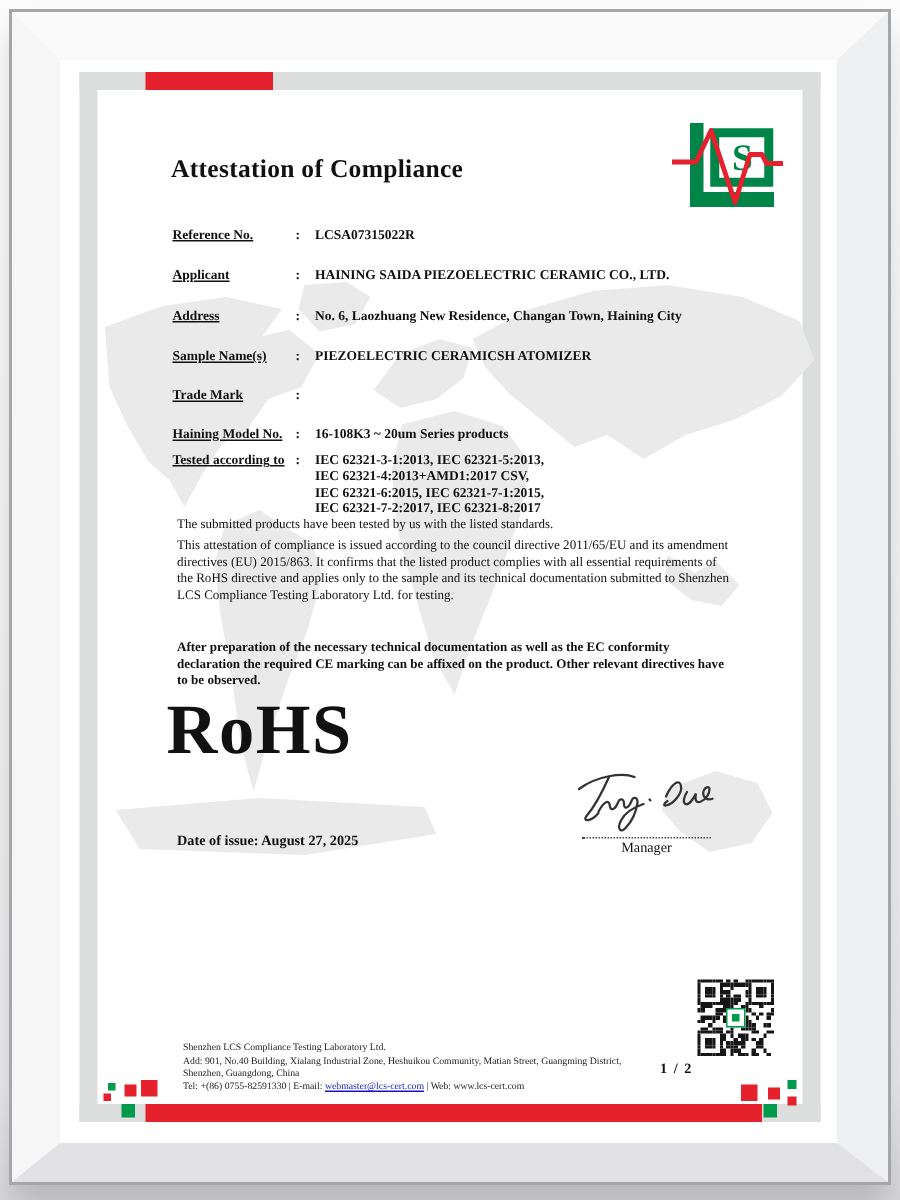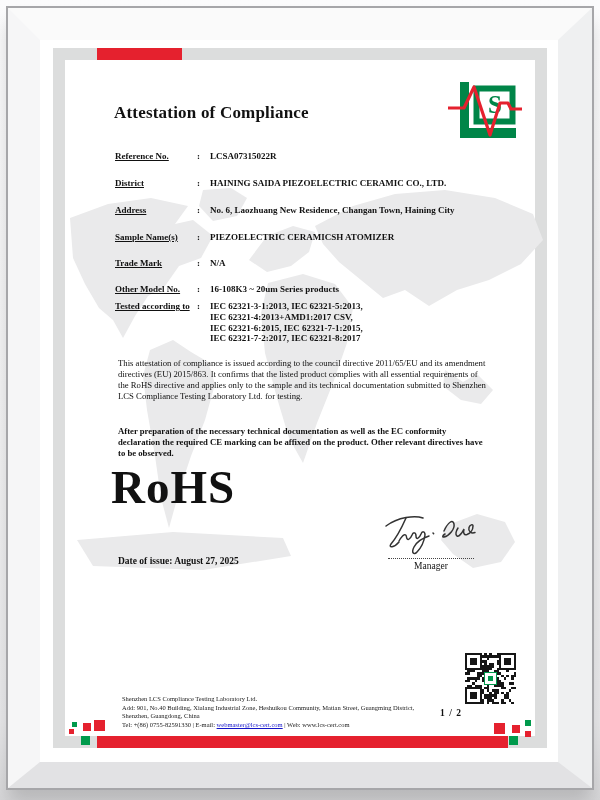--- a/index.html
+++ b/index.html
@@ -112,53 +112,53 @@
       </svg>
 
       <div class="abs title">Attestation of Compliance</div>
 
       <div class="frow" style="top:111px">
         <span class="lbl">Reference No.</span>
         <span class="cln">:</span>
         <span class="val">LCSA07315022R</span>
       </div>
       <div class="frow" style="top:138px">
-        <span class="lbl">District</span>
+        <span class="lbl">Applicant</span>
         <span class="cln">:</span>
         <span class="val">HAINING SAIDA PIEZOELECTRIC CERAMIC CO., LTD.</span>
       </div>
       <div class="frow" style="top:165px">
         <span class="lbl">Address</span>
         <span class="cln">:</span>
         <span class="val">No. 6, Laozhuang New Residence, Changan Town, Haining City</span>
       </div>
       <div class="frow" style="top:192px">
         <span class="lbl">Sample Name(s)</span>
         <span class="cln">:</span>
         <span class="val">PIEZOELECTRIC CERAMICSH ATOMIZER</span>
       </div>
       <div class="frow" style="top:218px">
         <span class="lbl">Trade Mark</span>
         <span class="cln">:</span>
-        <span class="val">N/A</span>
       </div>
       <div class="frow" style="top:244px">
-        <span class="lbl">Other Model No.</span>
+        <span class="lbl">Haining Model No.</span>
         <span class="cln">:</span>
         <span class="val">16-108K3 ~ 20um Series products</span>
       </div>
       <div class="frow" style="top:261px">
         <span class="lbl">Tested according to</span>
         <span class="cln">:</span>
         <span class="val pre">IEC 62321-3-1:2013, IEC 62321-5:2013,
 IEC 62321-4:2013+AMD1:2017 CSV,
 IEC 62321-6:2015, IEC 62321-7-1:2015,
 IEC 62321-7-2:2017, IEC 62321-8:2017</span>
       </div>
 
+      <div class="abs note">The submitted products have been tested by us with the listed standards.</div>
       <div class="abs para1">This attestation of compliance is issued according to the council directive 2011/65/EU and its amendment directives (EU) 2015/863. It confirms that the listed product complies with all essential requirements of the RoHS directive and applies only to the sample and its technical documentation submitted to Shenzhen LCS Compliance Testing Laboratory Ltd. for testing.</div>
       <div class="abs para2">After preparation of the necessary technical documentation as well as the EC conformity declaration the required CE marking can be affixed on the product. Other relevant directives have to be observed.</div>
 
       <div class="abs rohs">RoHS</div>
 
       <div class="abs dateline">Date of issue: August 27, 2025</div>
 
       <svg class="abs sig" width="112" height="44" viewBox="0 0 112 44" aria-label="Terry. Luo">
         <g fill="none" stroke="#333" stroke-width="1.5" stroke-linecap="round">
           <path d="M8,14 C20,5 37,3 45,6"></path>

